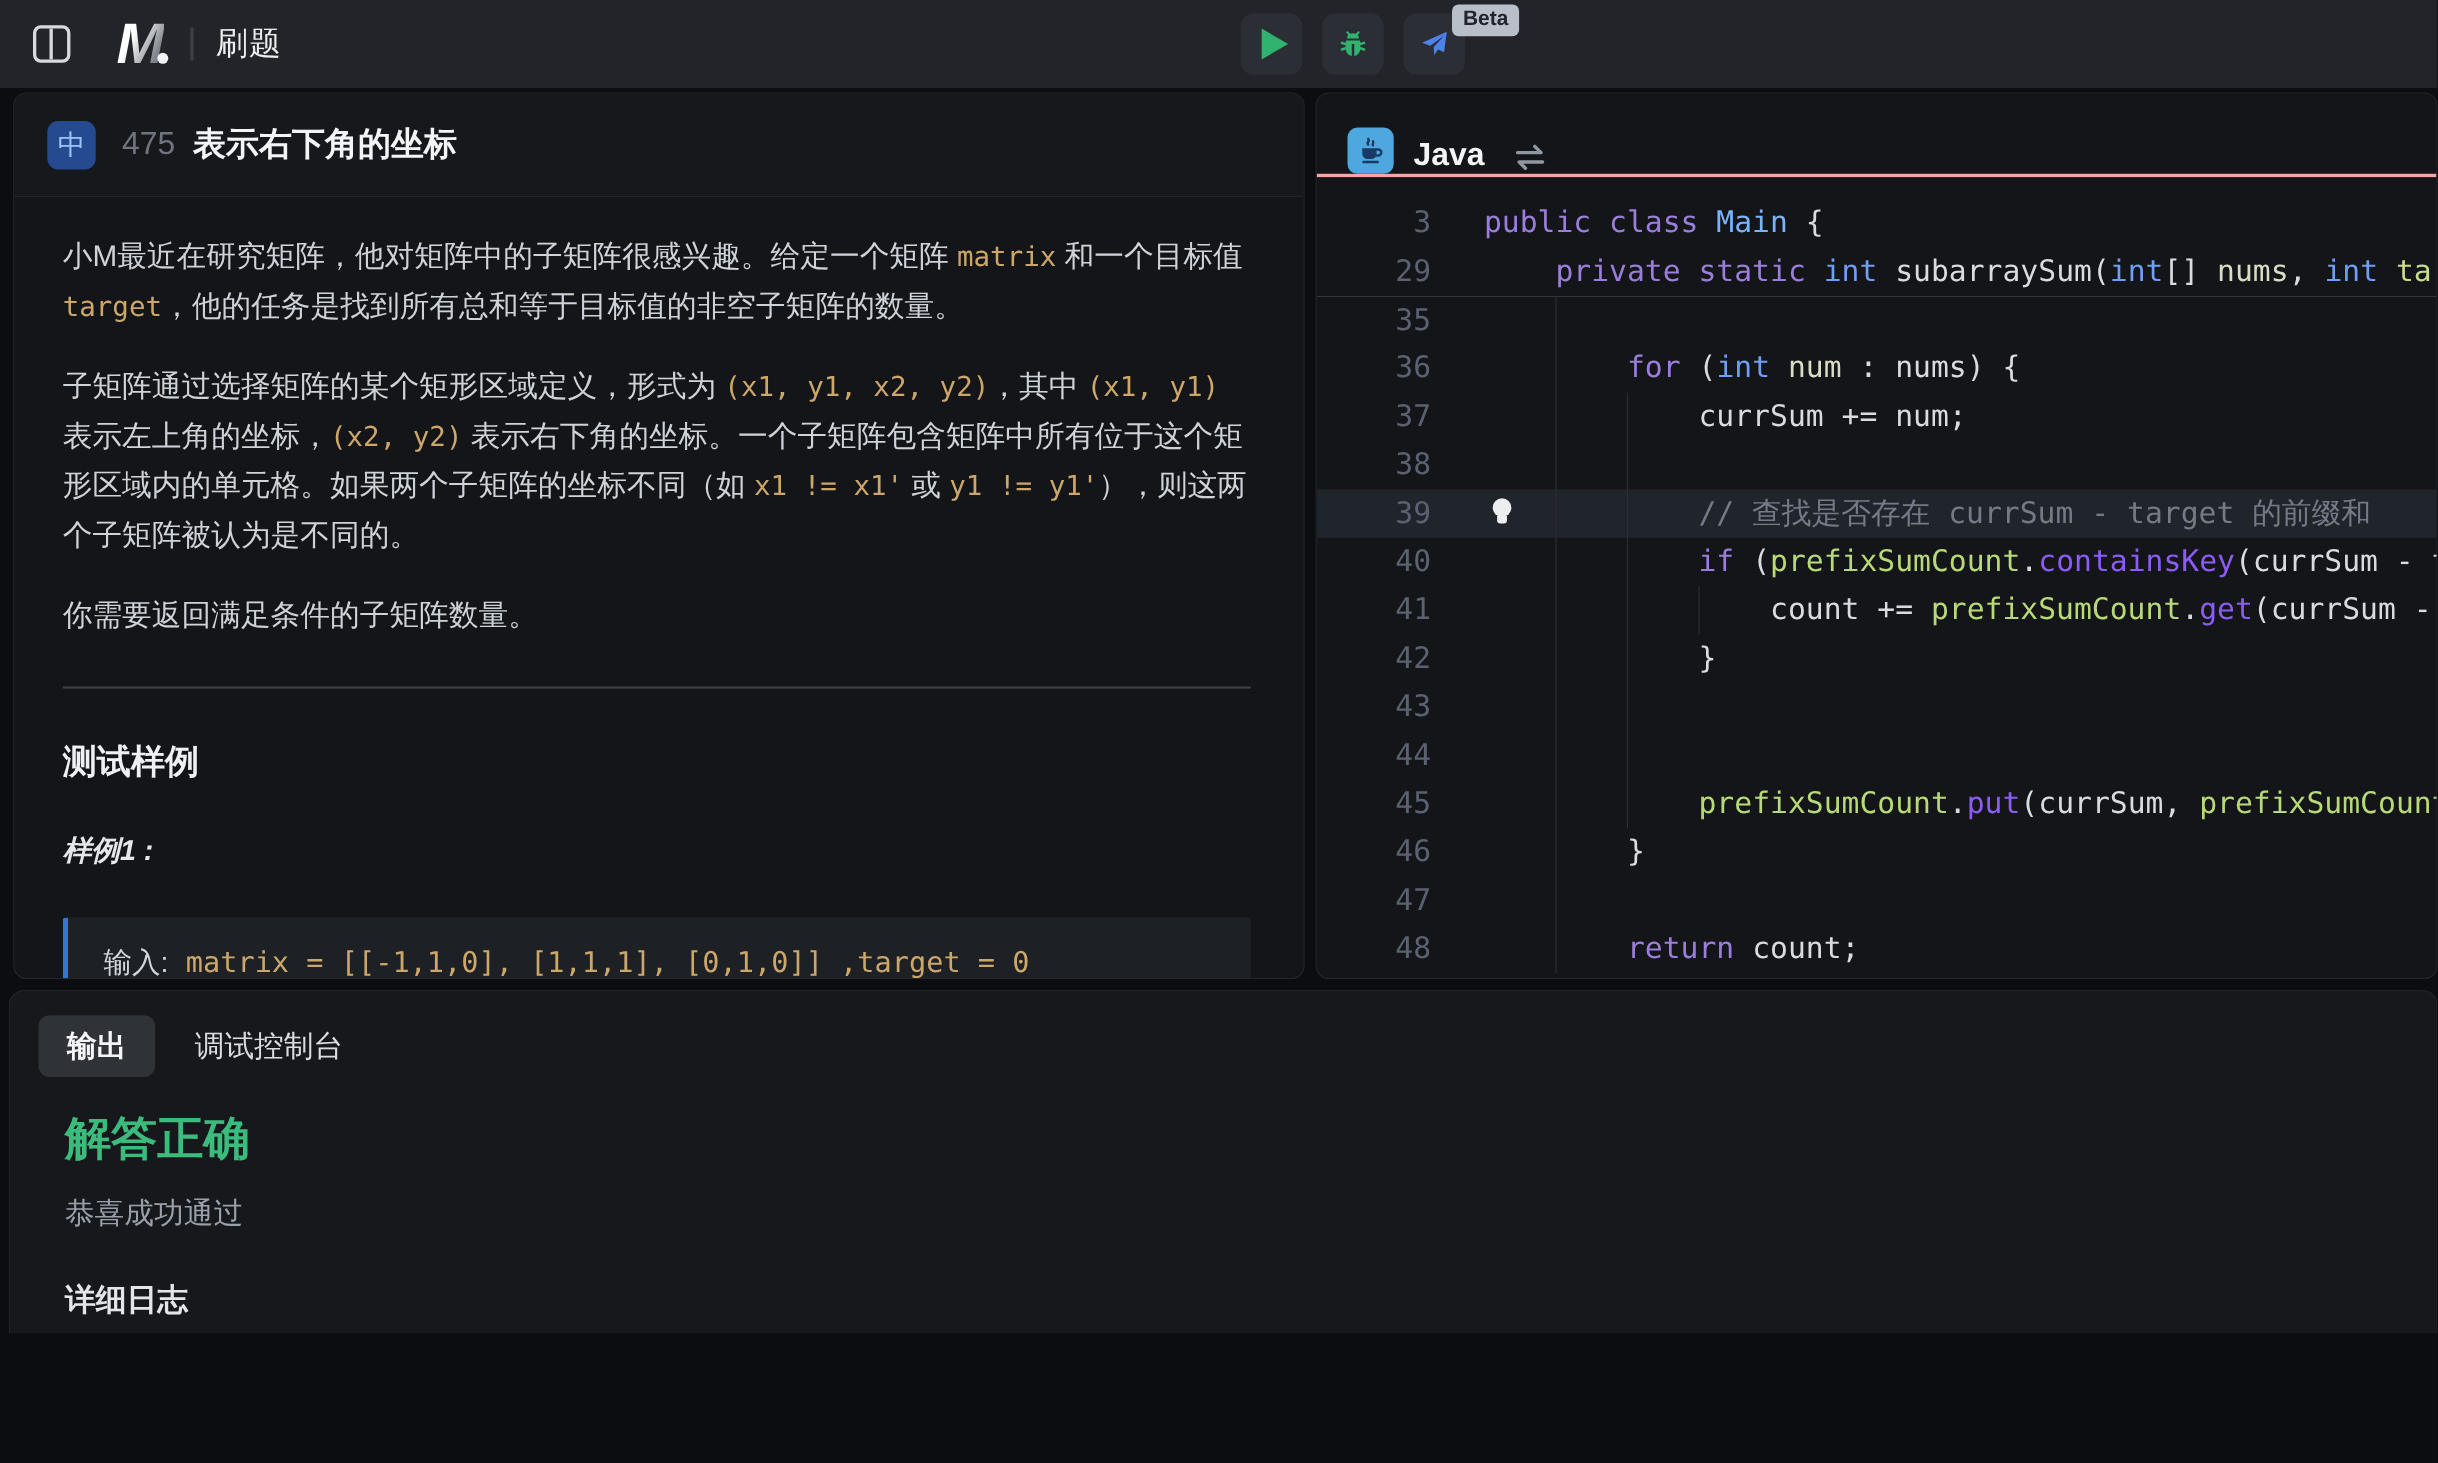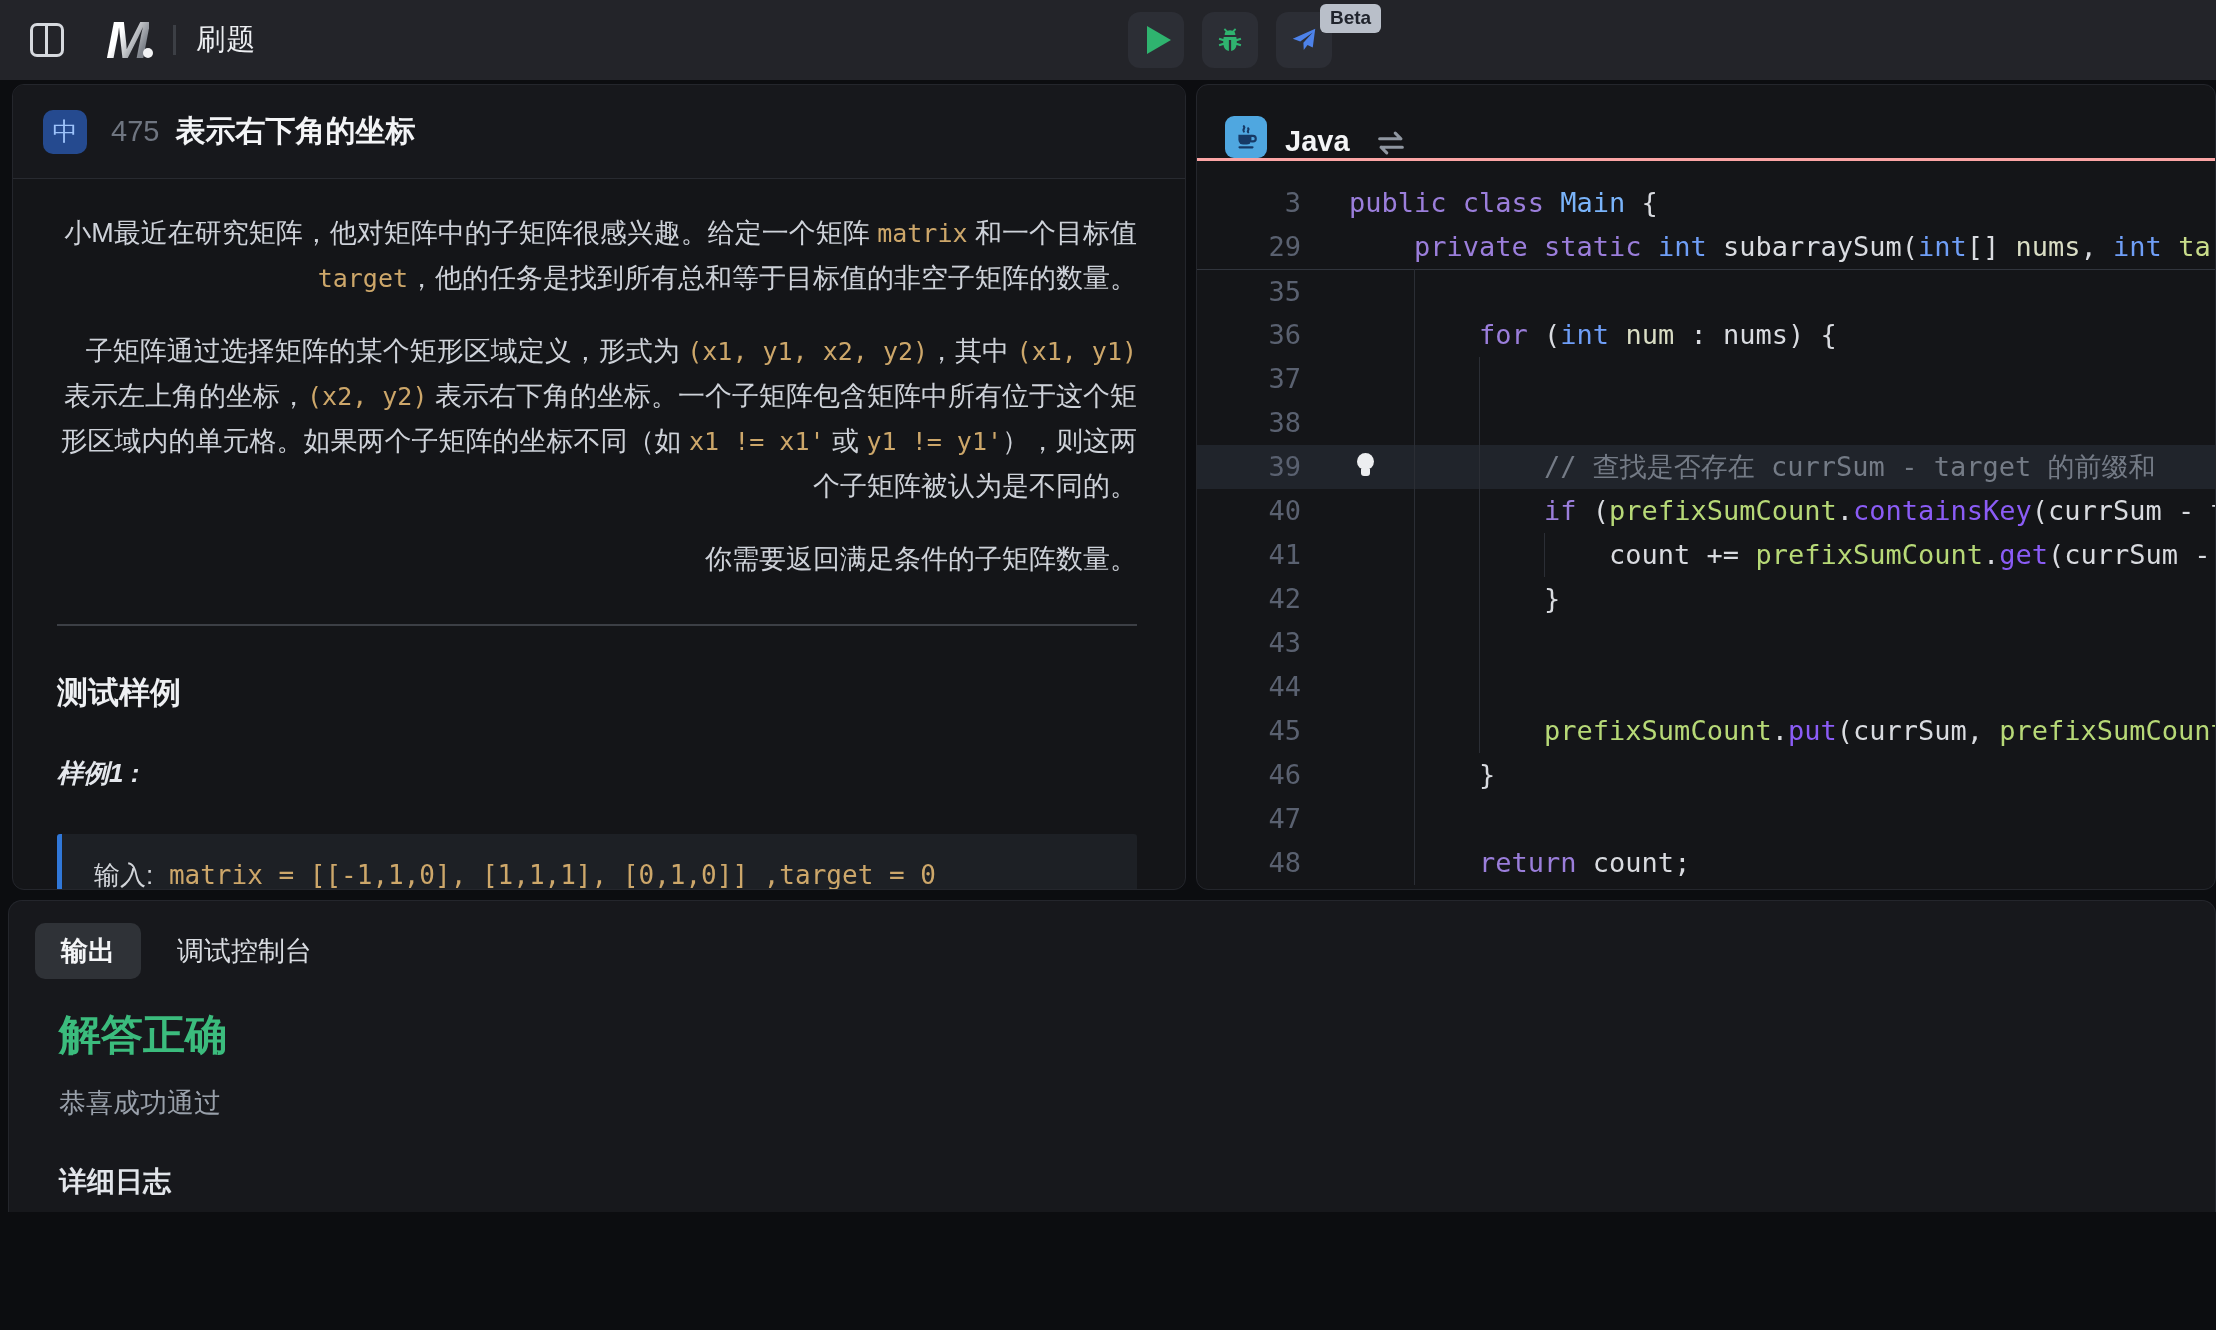--- a/index.html
+++ b/index.html
@@ -20,21 +20,21 @@
   .play-tri { width:0; height:0; border-left:24px solid #2fb36f; border-top:14px solid transparent; border-bottom:14px solid transparent; margin-left:6px; }
   .beta-badge { position:absolute; left:1320px; top:4px; background:#b9bfc9; color:#20242c; font-size:19px; font-weight:bold; padding:3px 10px 4px; border-radius:6px; z-index:3; }
 
   
   .problem-panel { position:absolute; left:12px; top:84px; width:1174px; height:806px; background:#141518; border:1px solid #24262c; border-radius:12px; overflow:hidden; }
   .pp-header { height:94px; display:flex; align-items:center; padding:0 30px; border-bottom:1px solid #282a30; background:#17181c; }
   .diff-badge { width:44px; height:44px; border-radius:10px; background:#254a8f; color:#9dc3fb; font-size:25px; display:flex; align-items:center; justify-content:center; flex:none; }
   .prob-id { margin-left:24px; color:#6f7580; font-size:29px; }
   .prob-title { margin-left:16px; color:#f3f4f6; font-size:30px; font-weight:bold; }
   .pp-body { padding:4px 48px 0 44px; color:#ced2d9; font-size:27px; line-height:45px; }
-  .para { margin-top:28px;text-align:right; }
+  .para { margin-top:28px; }
   .inline-code { font-family:"DejaVu Sans Mono","Liberation Mono",monospace; color:#cda76a; font-size:25px; }
   .divider-hr { height:2px; background:#3c3f45; margin-top:42px; }
   .sample-h { margin-top:44px; font-size:31px; font-weight:bold; color:#eef0f3; }
   .sample-label { margin-top:36px; font-size:26px; font-style:italic; font-weight:bold; color:#e4e7ec; }
   .sample-block { margin-top:38px; background:#1d2025; border-left:5px solid #3077d8; border-radius:3px; padding:16px 32px 18px; font-size:26px; line-height:50px; }
   .sample-line .lbl { color:#d2d5da; }
   .sample-line .scode { font-family:"DejaVu Sans Mono","Liberation Mono",monospace; color:#cda76a; }
 
   
   .editor-panel { position:absolute; left:1196px; top:84px; width:1020px; height:806px; background:#141518; border:1px solid #24262c; border-radius:12px; overflow:hidden; }
@@ -137,21 +137,21 @@
           <path d="M20 13H5M9 17l-4-4"></path>
       </svg>
     </div>
   </div>
   <div class="code-area">
     <div>
         <div class="code-row"><div class="gutter">3</div><div class="code-text"><span class="tk-kw">public class </span><span class="tk-cls">Main</span><span class="tk-pl"> {</span></div></div>
         <div class="code-row"><div class="gutter">29</div><div class="code-text"><span class="tk-pl">    </span><span class="tk-kw">private static </span><span class="tk-ty">int</span><span class="tk-pl"> subarraySum(</span><span class="tk-ty">int</span><span class="tk-pl">[] </span><span class="tk-pa2">nums</span><span class="tk-pl">, </span><span class="tk-ty">int</span><span class="tk-pa"> targe</span></div></div>
         <div class="code-row fold"><div class="gutter">35</div><div class="code-text"></div></div>
         <div class="code-row"><div class="gutter">36</div><div class="code-text"><span class="tk-pl">        </span><span class="tk-kw">for</span><span class="tk-pl"> (</span><span class="tk-ty">int</span><span class="tk-pa2"> num</span><span class="tk-pl"> : nums) {</span></div></div>
-        <div class="code-row"><div class="gutter">37</div></div>
+        <div class="code-row"><div class="gutter">37</div><div class="code-text"><span class="tk-pl">            currSum += num;</span></div></div>
         <div class="code-row"><div class="gutter">38</div><div class="code-text"></div></div>
         <div class="code-row hl"><div class="gutter">39</div><div class="bulb"></div><div class="code-text"><span class="tk-cm">            // 查找是否存在 currSum - target 的前缀和</span></div></div>
         <div class="code-row"><div class="gutter">40</div><div class="code-text"><span class="tk-pl">            </span><span class="tk-kw">if</span><span class="tk-pl"> (</span><span class="tk-fi">prefixSumCount</span><span class="tk-pl">.</span><span class="tk-me">containsKey</span><span class="tk-pl">(currSum - tar</span></div></div>
         <div class="code-row"><div class="gutter">41</div><div class="code-text"><span class="tk-pl">                count += </span><span class="tk-fi">prefixSumCount</span><span class="tk-pl">.</span><span class="tk-me">get</span><span class="tk-pl">(currSum - ta</span></div></div>
         <div class="code-row"><div class="gutter">42</div><div class="code-text"><span class="tk-pl">            }</span></div></div>
         <div class="code-row"><div class="gutter">43</div><div class="code-text"></div></div>
         <div class="code-row"><div class="gutter">44</div></div>
         <div class="code-row"><div class="gutter">45</div><div class="code-text"><span class="tk-pl">            </span><span class="tk-fi">prefixSumCount</span><span class="tk-pl">.</span><span class="tk-me">put</span><span class="tk-pl">(currSum, </span><span class="tk-fi">prefixSumCount</span></div></div>
         <div class="code-row"><div class="gutter">46</div><div class="code-text"><span class="tk-pl">        }</span></div></div>
         <div class="code-row"><div class="gutter">47</div><div class="code-text"></div></div>

